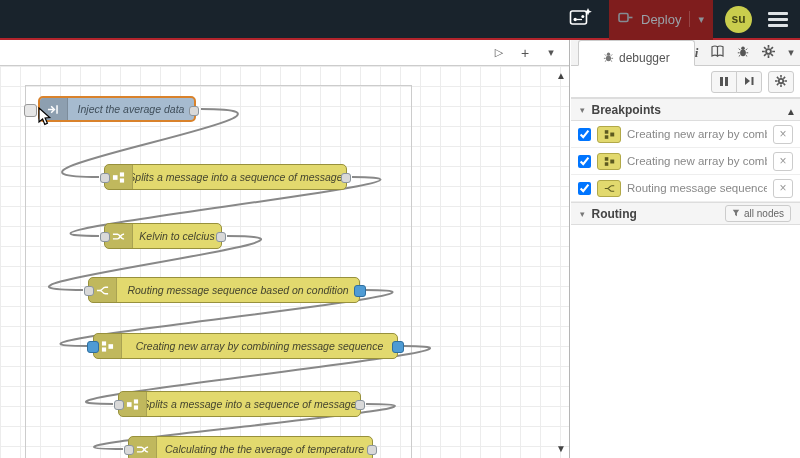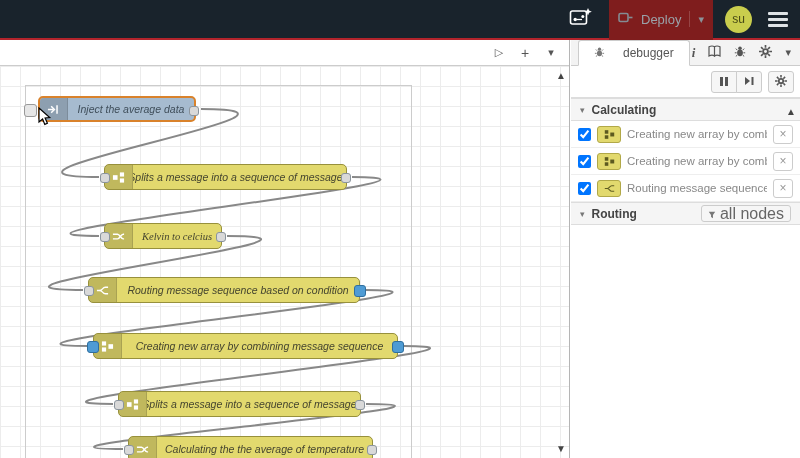--- a/index.html
+++ b/index.html
@@ -10,21 +10,21 @@
   header{position:absolute;left:0;top:0;width:800px;height:40px;background:#19232c;
     border-bottom:2px solid #b3242c;box-sizing:border-box}
   .hdr-right{position:absolute;right:8px;top:0;height:38px;display:flex;align-items:center;gap:12px}
   .hdr-icon-btn{width:32px;height:28px;background:transparent;border:none;display:flex;
     align-items:center;justify-content:center;cursor:pointer;padding:0}
   .deploy{height:26px;background:#7f1d1d;border-radius:3px;display:flex;align-items:center;
     padding:12px 9px;gap:8px;color:#9aa2a9;font-size:13px;cursor:pointer}
   .deploy-sep{width:1px;height:16px;background:rgba(255,255,255,.18)}
   .deploy-caret{color:#8b939a;font-size:11px}
   .avatar{width:27px;height:27px;border-radius:50%;background:#c9cd4d;color:#474a16;font-size:12px;
-    font-weight:normal;display:flex;align-items:center;justify-content:center;cursor:pointer}
+    font-weight:bold;display:flex;align-items:center;justify-content:center;cursor:pointer}
   .hamburger{display:flex;flex-direction:column;gap:3px;background:none;border:none;cursor:pointer;padding:4px}
   .hamburger span{display:block;width:20px;height:3px;background:#dfe3e6;border-radius:1px}
 
   
   .canvas-region{position:absolute;left:0;top:40px;width:570px;height:418px;background:#fff;
     border-right:1px solid #b5b5b5;box-sizing:border-box}
   .canvas-strip{position:absolute;top:0;left:0;right:0;height:26px;background:#fff;
     border-bottom:1px solid #ccc;box-sizing:border-box;display:flex;justify-content:flex-end;
     align-items:center;padding-right:8px;gap:6px}
   .strip-btn{width:20px;height:20px;border:none;background:transparent;color:#555;
@@ -54,22 +54,22 @@
     border:1px solid #999;border-radius:3px;box-sizing:border-box;cursor:pointer}
   .cursor{position:absolute;left:38px;top:41px;z-index:9}
   .vscroll-up{position:absolute;right:3px;top:4px;color:#444;font-size:10px;cursor:pointer}
   .vscroll-down{position:absolute;right:3px;bottom:4px;color:#444;font-size:10px;cursor:pointer}
 
   
   .sidebar{position:absolute;left:571px;top:40px;width:229px;height:418px;background:#fff}
   .sb-tabbar{position:relative;height:26px;background:#f3f3f3;border-bottom:1px solid #ccc;
     box-sizing:border-box;display:flex;align-items:flex-end}
   .sb-tab{height:26px;margin-left:7px;margin-bottom:-1px;background:#fff;border:1px solid #ccc;
-    border-bottom:1px solid #fff;border-radius:3px 3px 0 0;display:flex;align-items:center;gap:18px;
-    padding:0 15px;font-size:12px;color:#555;z-index:1;cursor:pointer;box-sizing:border-box}
+    border-bottom:1px solid #fff;border-radius:3px 3px 0 0;display:flex;align-items:flex-end;gap:5px;
+    padding:0 24px;font-size:12px;color:#555;z-index:1;cursor:pointer;box-sizing:border-box}
   .sb-tab-icons{margin-left:auto;display:flex;align-items:center;gap:13px;padding-right:9px;height:100%}
   .sb-ticon{background:none;border:none;padding:0;color:#555;display:flex;align-items:center;cursor:pointer}
   .info-i{font-family:"Liberation Serif",serif;font-style:italic;font-weight:bold;font-size:13px;color:#555}
 
   .sb-toolbar{height:32px;border-bottom:1px solid #ddd;display:flex;align-items:center;
     padding:0 6px;background:#fff;box-sizing:border-box}
   .btn{height:22px;border:1px solid #ccc;border-radius:3px;background:#f6f6f6;color:#666;
     font-size:11px;display:inline-flex;align-items:center;gap:6px;padding:0 8px;cursor:pointer;box-sizing:border-box}
   .tgl{width:18px;height:10px;border:1.5px solid #555;border-radius:6px;position:relative;
     display:inline-block;box-sizing:border-box}
@@ -92,21 +92,21 @@
   .bp-row{height:27px;border-bottom:1px solid #eee;display:flex;align-items:center;gap:6px;
     padding:0 7px;box-sizing:border-box}
   .bp-row input{width:13px;height:13px;margin:0;flex:none;cursor:pointer}
   .chip{width:22px;height:15px;background:#e2d96e;border:1px solid #b1a848;border-radius:3px;
     display:flex;align-items:center;justify-content:center;flex:none}
   .bp-lbl{flex:1;min-width:0;font-size:11.5px;color:#888;white-space:nowrap;overflow:hidden}
   .bp-close{width:20px;height:19px;border:1px solid #ccc;border-radius:3px;background:#fff;color:#999;
     font-size:12px;line-height:1;display:flex;align-items:center;justify-content:center;flex:none;
     cursor:pointer;padding:0}
   .all-nodes-btn{margin-left:auto;height:17px;border:1px solid #ccc;border-radius:3px;background:#f6f6f6;
-    font-size:16px;font-weight:normal;color:#666;display:flex;align-items:center;gap:4px;padding:0 6px;cursor:pointer}
+    font-size:10px;font-weight:normal;color:#666;display:flex;align-items:center;gap:4px;padding:0 6px;cursor:pointer}
 </style>
 </head>
 <body>
 
 <div class="app">
 
   <header>
     <div class="hdr-right">
       <button class="hdr-icon-btn">
         <span>
@@ -179,21 +179,21 @@
             <svg width="13" height="13" viewBox="0 0 14 14" fill="#fff">
               <rect x="1" y="4.5" width="5" height="5"></rect>
               <rect x="8.5" y="1.5" width="4.5" height="4.5"></rect>
               <rect x="8.5" y="8" width="4.5" height="4.5"></rect>
             </svg>
           </span>
           <span class="lbl">Splits a message into a sequence of messages.</span>
           <span class="port in"></span>
           <span class="port out"></span>
         </div>
-        <div class="node" style="left: 104px; top: 157px; width: 118px; background: rgb(226, 217, 110); font-family: Liberation Serif, serif;">
+        <div class="node" style="left: 104px; top: 157px; width: 118px; background: rgb(226, 217, 110);">
           <span class="icon-box">
             <svg width="13" height="13" viewBox="0 0 14 14">
               <g stroke="#fff" stroke-width="1.5" fill="none">
                 <path d="M1 4.5h5c2.5 0 3.5 5 6 5h1"></path>
                 <path d="M1 9.5h5c2.5 0 3.5-5 6-5h1"></path>
               </g>
             </svg>
           </span>
           <span class="lbl">Kelvin to celcius</span>
           <span class="port in"></span>
@@ -312,21 +312,21 @@
                 <path d="M7 0v3M7 11v3M0 7h3M11 7h3M2.2 2.2l2.1 2.1M9.7 9.7l2.1 2.1M11.8 2.2 9.7 4.3M4.3 9.7 2.2 11.8" stroke="#555" stroke-width="1.8"></path>
               </svg></span>
         </button>
       </div>
     </div>
 
     <span class="sb-scroll-up">▲</span>
 
     <div class="section-hdr">
       <span class="sec-caret">▾</span>
-      <span>Calculating</span>
+      <span>Breakpoints</span>
     </div>
 
     <div id="bp-list">
         <div class="bp-row">
           <input type="checkbox" checked="" style="">
           <span class="chip">
             <svg width="11" height="11" viewBox="0 0 14 14" fill="#5d5a20">
               <rect x="1" y="1.5" width="4.5" height="4.5"></rect>
               <rect x="1" y="8" width="4.5" height="4.5"></rect>
               <rect x="8" y="4.5" width="5" height="5"></rect>

